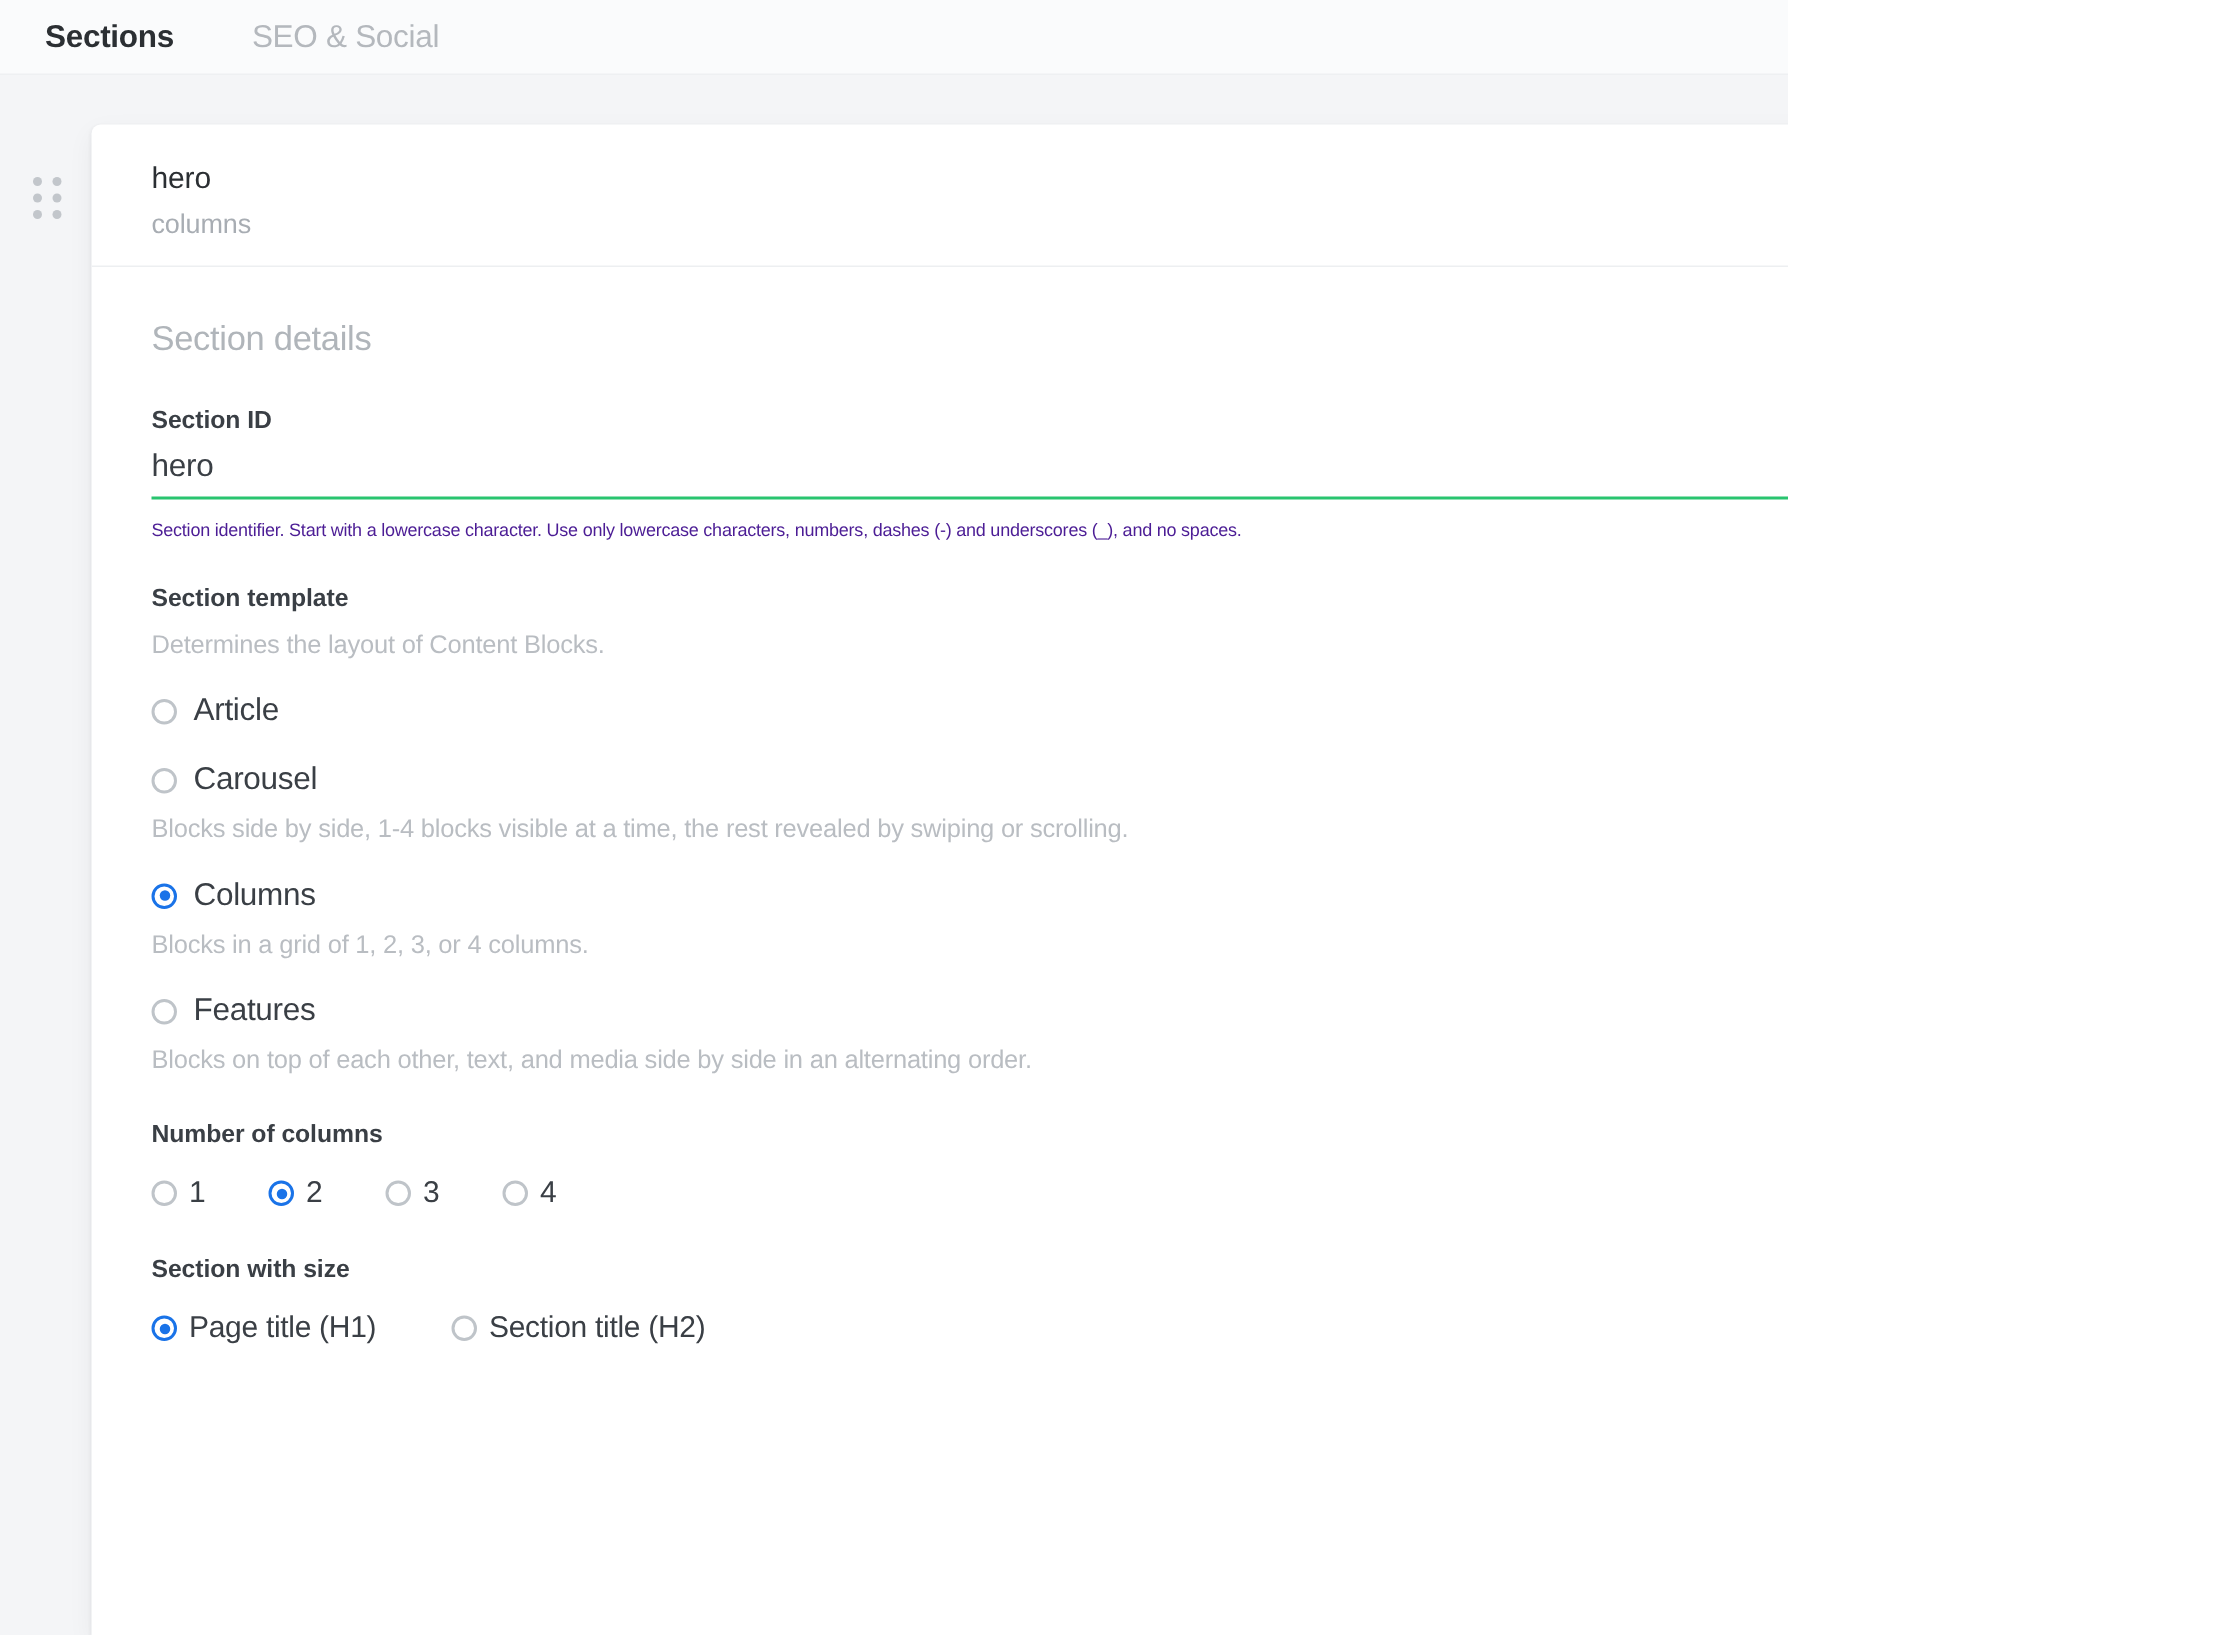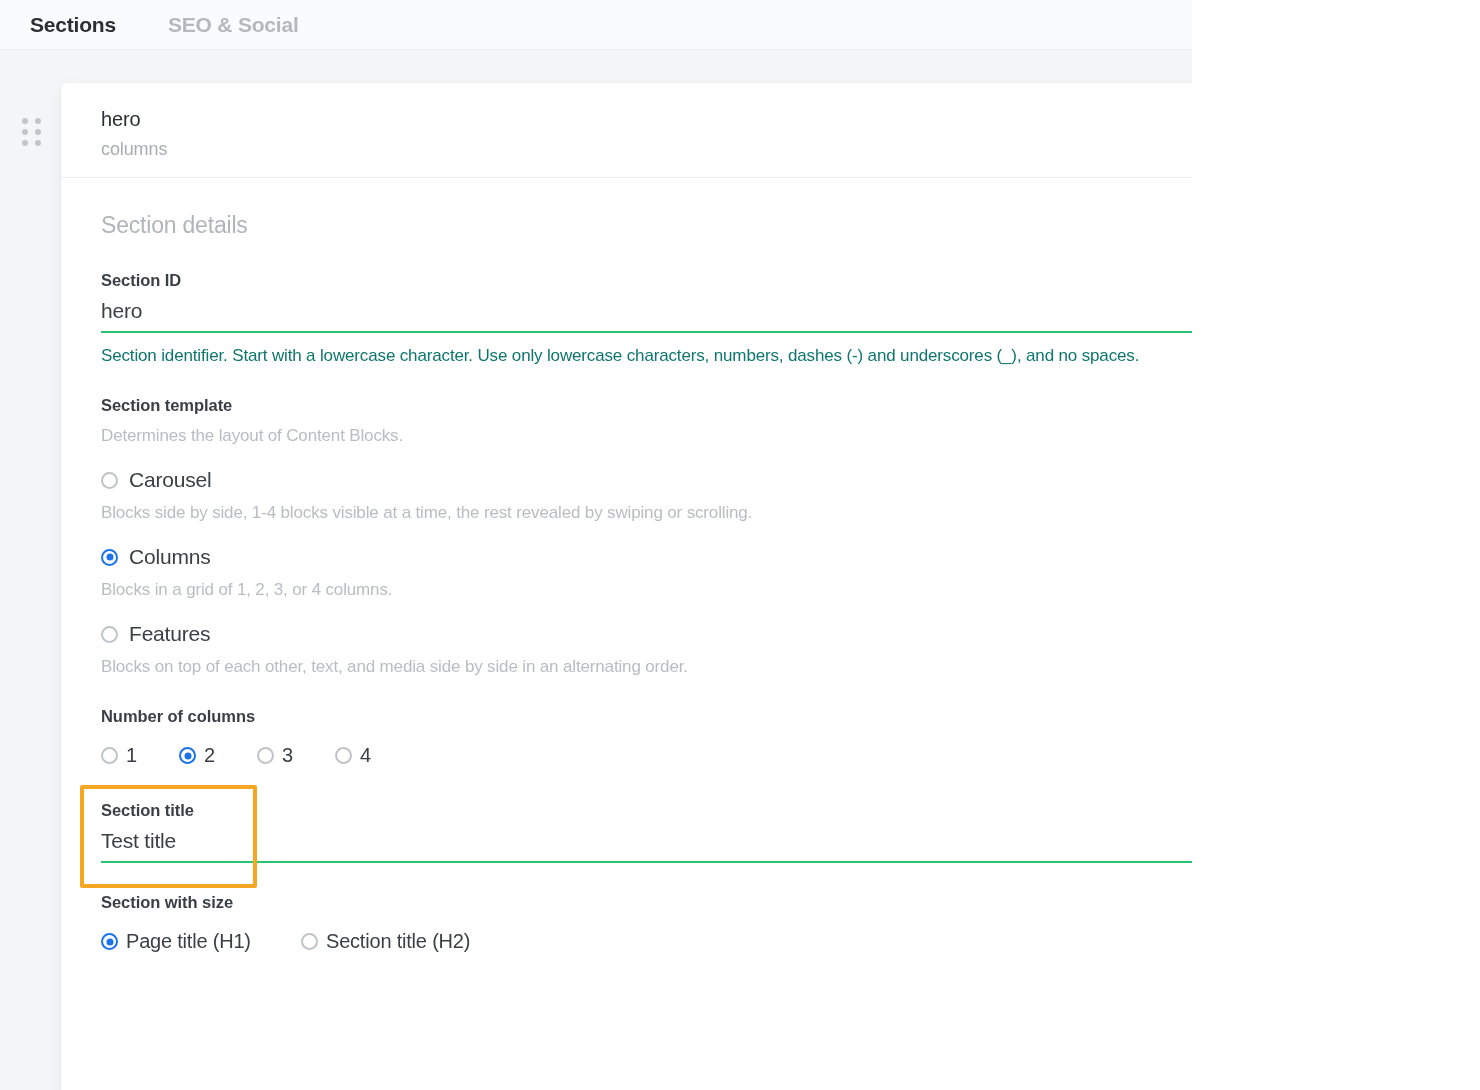--- a/index.html
+++ b/index.html
@@ -30,21 +30,21 @@
     border-bottom: 1px solid #eef0f2;
   }
   .tab {
     font-size: 21px;
     letter-spacing: -0.2px;
     margin-right: 52px;
     cursor: pointer;
     white-space: nowrap;
   }
   .tab.active { color: #2b2f33; font-weight: 700; }
-  .tab.inactive { color: #b4b8bd; font-weight: 700; }
+  .tab.inactive { color: #b4b8bd; font-weight: 400; }
 
   
   .page {
     position: absolute;
     left: 0; top: 50px;
     width: 1480px; height: 1040px;
     background: #f4f5f7;
   }
 
   
@@ -148,22 +148,22 @@
     background: transparent;
     font-family: "Liberation Sans", sans-serif;
     font-size: 21px;
     color: #3a3f45;
     letter-spacing: -0.2px;
     padding: 0 0 8px 0;
     outline: none;
     display: block;
   }
   .helper {
-    font-size: 17px;
-    color: #0f766e;
+    font-size: 12px;
+    color: #4c1d95;
     letter-spacing: -0.15px;
     margin-top: 13px;
   }
 
   
   .group-block { margin-top: 30px; }
   .group-desc {
     font-size: 17px;
     color: #b9bdc2;
     letter-spacing: -0.15px;
@@ -283,20 +283,24 @@
         <div class="field-label">Section ID</div>
         <input class="text-input" type="text" value="hero" style="">
         <div class="helper">Section identifier. Start with a lowercase character. Use only lowercase characters, numbers, dashes (-) and underscores (_), and no spaces.</div>
       </div>
 
       <div class="group-block">
         <div class="field-label">Section template</div>
         <div class="group-desc">Determines the layout of Content Blocks.</div>
 
         <div>
+          <div class="radio-row">
+            <span class="radio"></span>
+            <span class="radio-label">Article</span>
+          </div>
         </div>
 
         <div>
           <div class="radio-row">
             <span class="radio"></span>
             <span class="radio-label">Carousel</span>
           </div>
           <div class="radio-desc">Blocks side by side, 1-4 blocks visible at a time, the rest revealed by swiping or scrolling.</div>
         </div>
 
@@ -332,25 +336,20 @@
             <span class="radio"></span>
             <span class="radio-label">3</span>
           </div>
           <div class="inline-item" style="width:78px">
             <span class="radio"></span>
             <span class="radio-label">4</span>
           </div>
         </div>
       </div>
 
-      <div class="annot-wrap">
-        <div class="annot-box"></div>
-        <div class="field-label">Section title</div>
-        <input class="text-input" type="text" value="Test title" style="">
-      </div>
 
       <div class="group-block">
         <div class="field-label">Section with size</div>
         <div class="inline-radios">
           <div class="inline-item" style="width:200px">
             <span class="radio checked"></span>
             <span class="radio-label">Page title (H1)</span>
           </div>
           <div class="inline-item">
             <span class="radio"></span>

